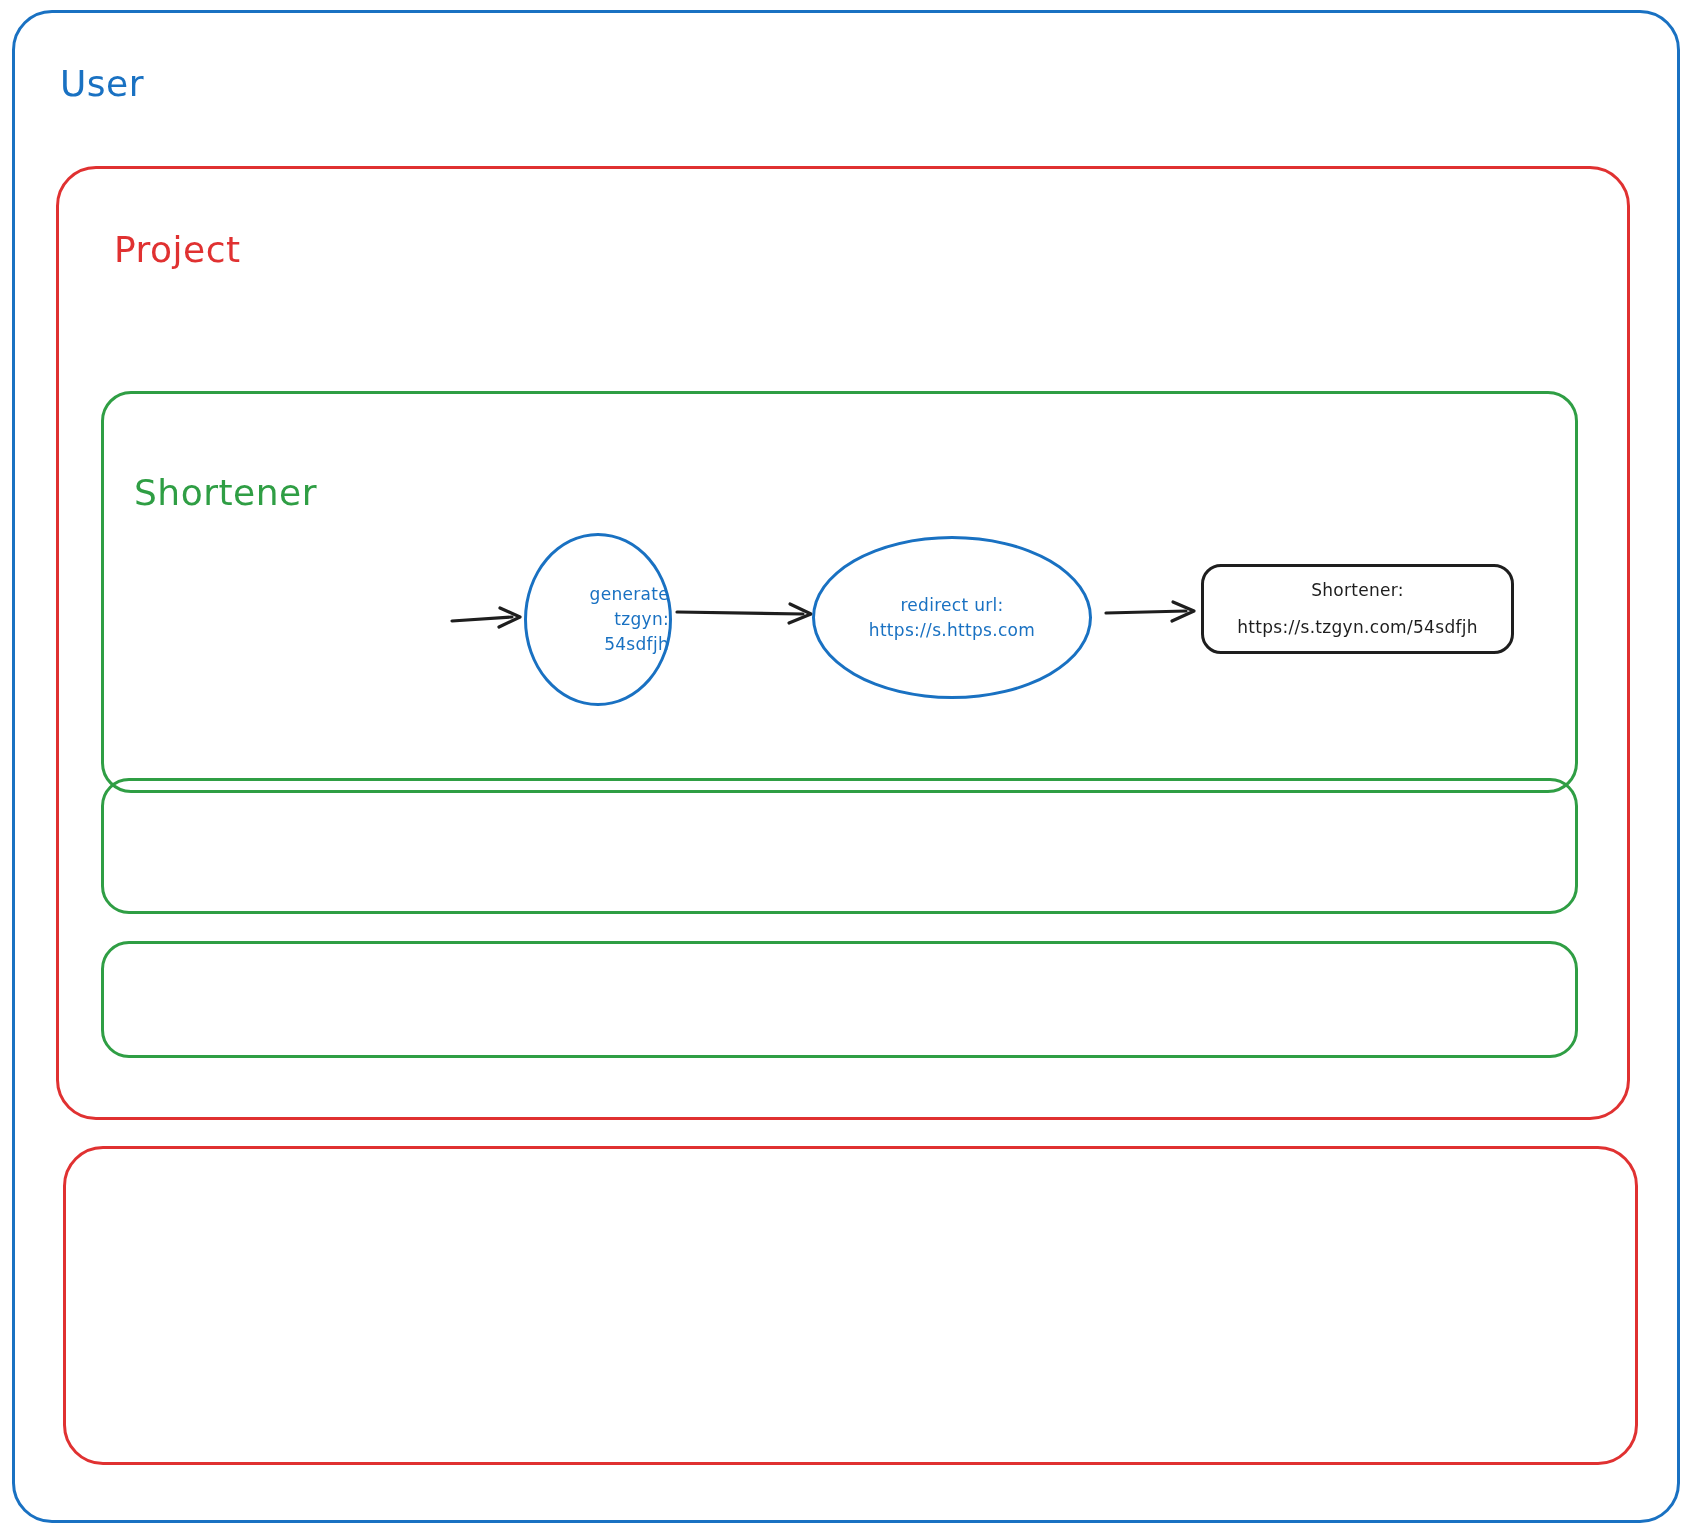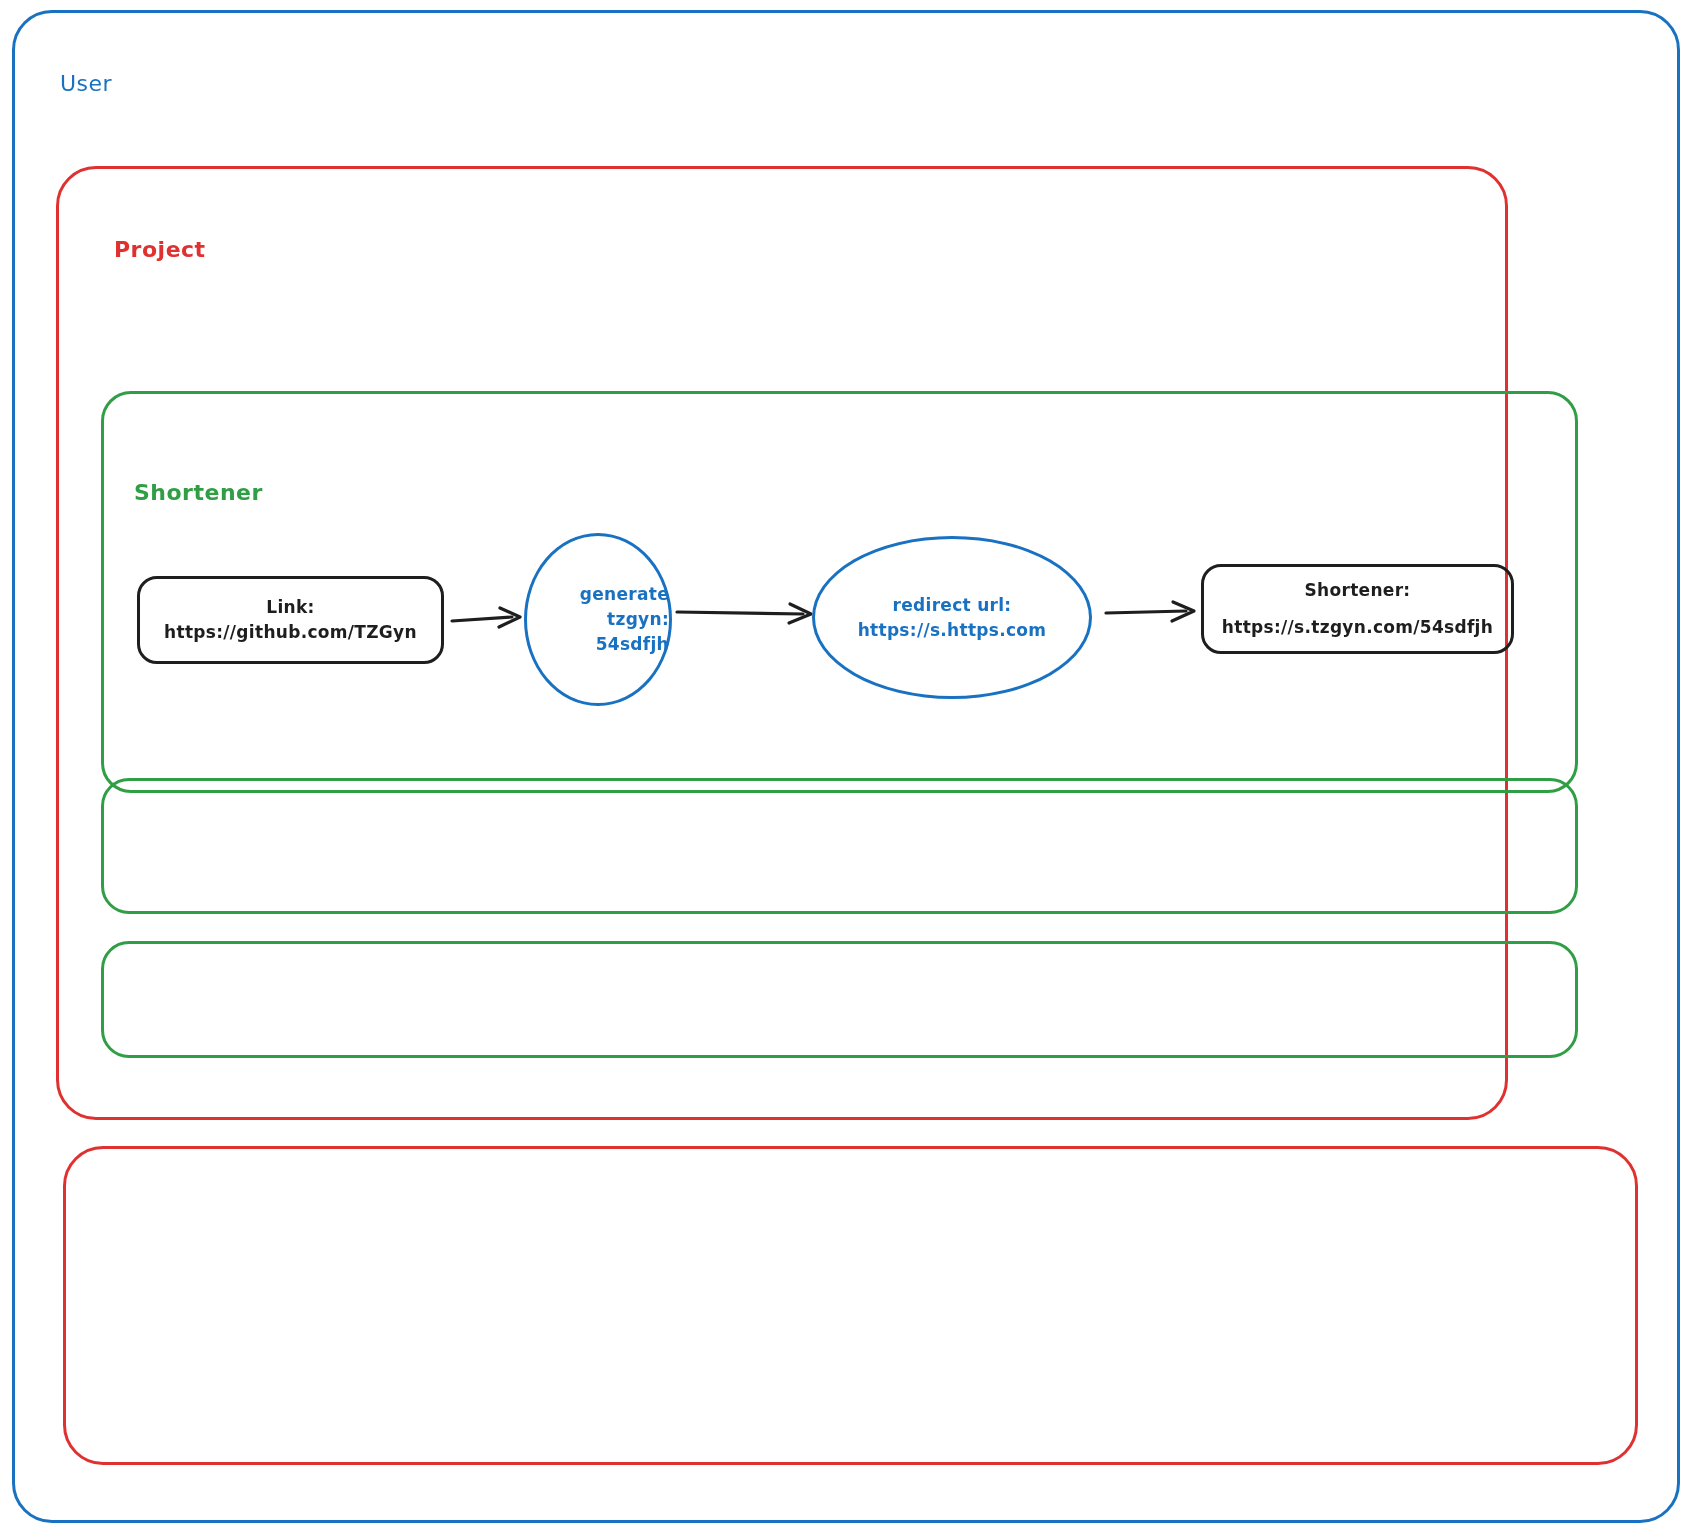--- a/index.html
+++ b/index.html
@@ -17,34 +17,34 @@
     background:var(--canvas);
     overflow:hidden;
   }
   .frame{
     position:absolute;
     border-style:solid;
     background:transparent;
   }
   .frame-label{
     position:absolute;
-    font-size:22px;
+    font-size:36px;
     line-height:38px;
     letter-spacing:.5px;
     white-space:nowrap;
     text-align:right;
   }
   .frame-user{
     left:12px; top:10px; width:1668px; height:1513px;
     border:3px solid var(--blue); border-radius:40px;
   }
   .frame-user > .frame-label{ left:45px; top:52px; color:var(--blue); }
   .frame-project{
-    left:41px; top:153px; width:1452px; height:954px;
-    border:3px solid var(--red); border-radius:40px;font-weight:bold;
+    left:41px; top:153px; width:1574px; height:954px;
+    border:3px solid var(--red); border-radius:40px;
   }
   .frame-project > .frame-label{ left:55px; top:62px; color:var(--red); }
   .frame-shortener{
     left:42px; top:190px; width:1477px; height:402px;
     border:3px solid var(--green); border-radius:30px;margin-top:32px;
   }
   .frame-shortener > .frame-label{ left:30px; top:80px; color:var(--green); }
   .frame-green-empty-1{
     left:42px; top:609px; width:1477px; height:136px;
     border:3px solid var(--green); border-radius:28px;
@@ -95,24 +95,20 @@
 
   <div class="frame frame-user">
     <div class="frame-label">User</div>
 
     <div class="frame frame-project">
       <div class="frame-label">Project</div>
 
       <div class="frame frame-shortener">
         <div class="frame-label">Shortener</div>
 
-        <div class="node node-rect node-link">
-          <span>Link:</span>
-          <span>https://github.com/TZGyn</span>
-        </div>
 
         <div class="arrow arrow-1">
           <svg width="74" height="34" viewBox="0 0 74 34">
             <line x1="2" y1="19" x2="62" y2="15" stroke="currentColor" stroke-width="3.2" stroke-linecap="round"></line>
             <polyline points="50,6 70,15 49,25" fill="none" stroke="currentColor" stroke-width="3.2" stroke-linecap="round" stroke-linejoin="round"></polyline>
           </svg>
         </div>
 
         <div class="node node-round node-generate">
           <span>generate</span>

